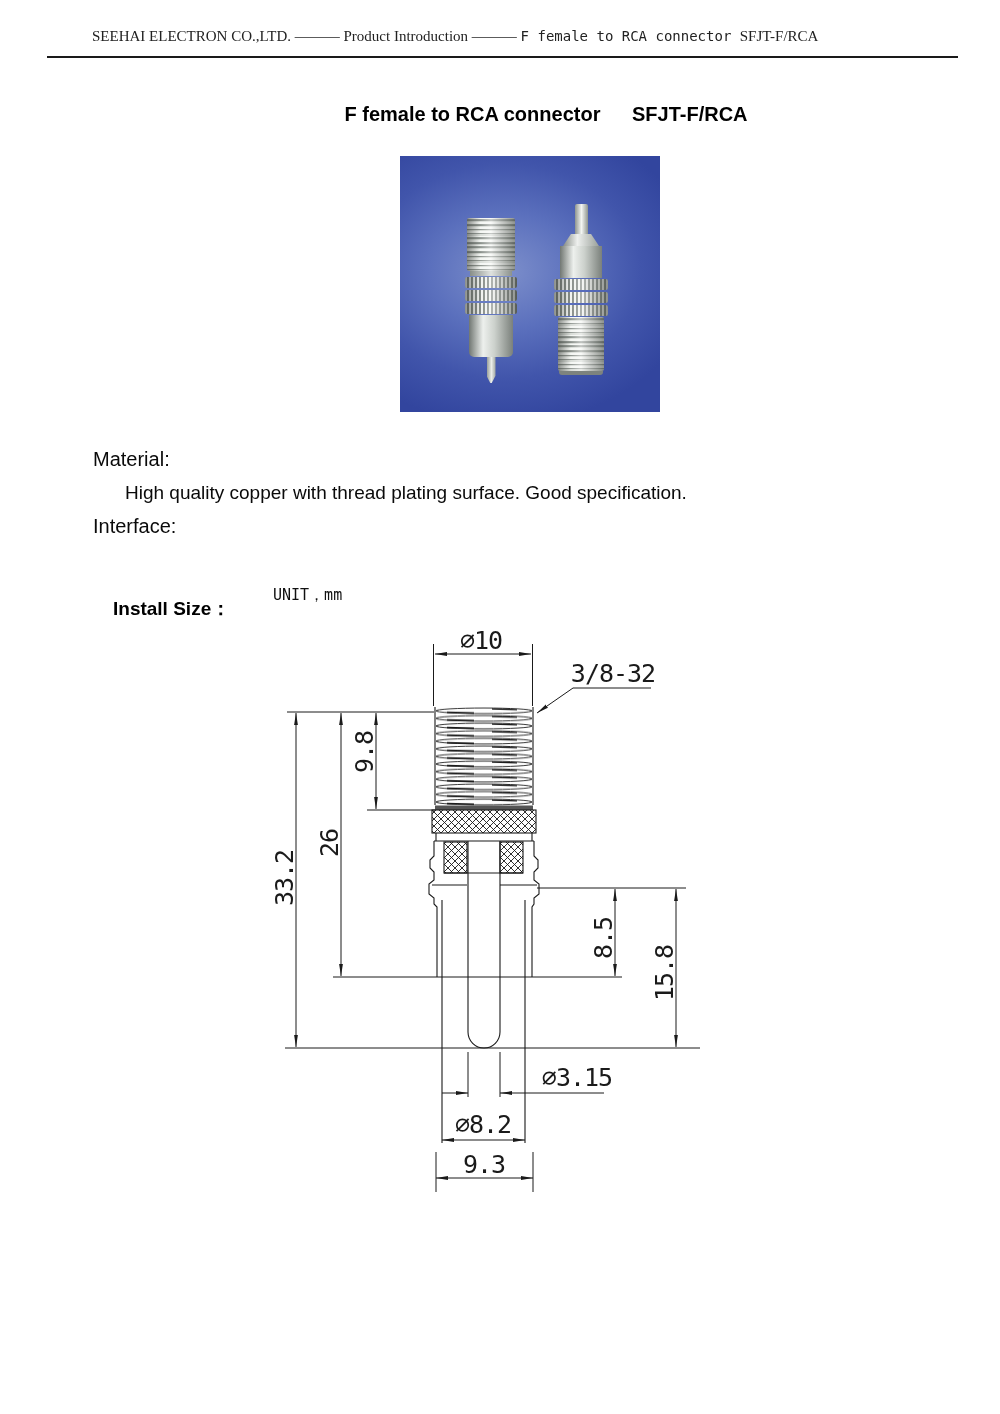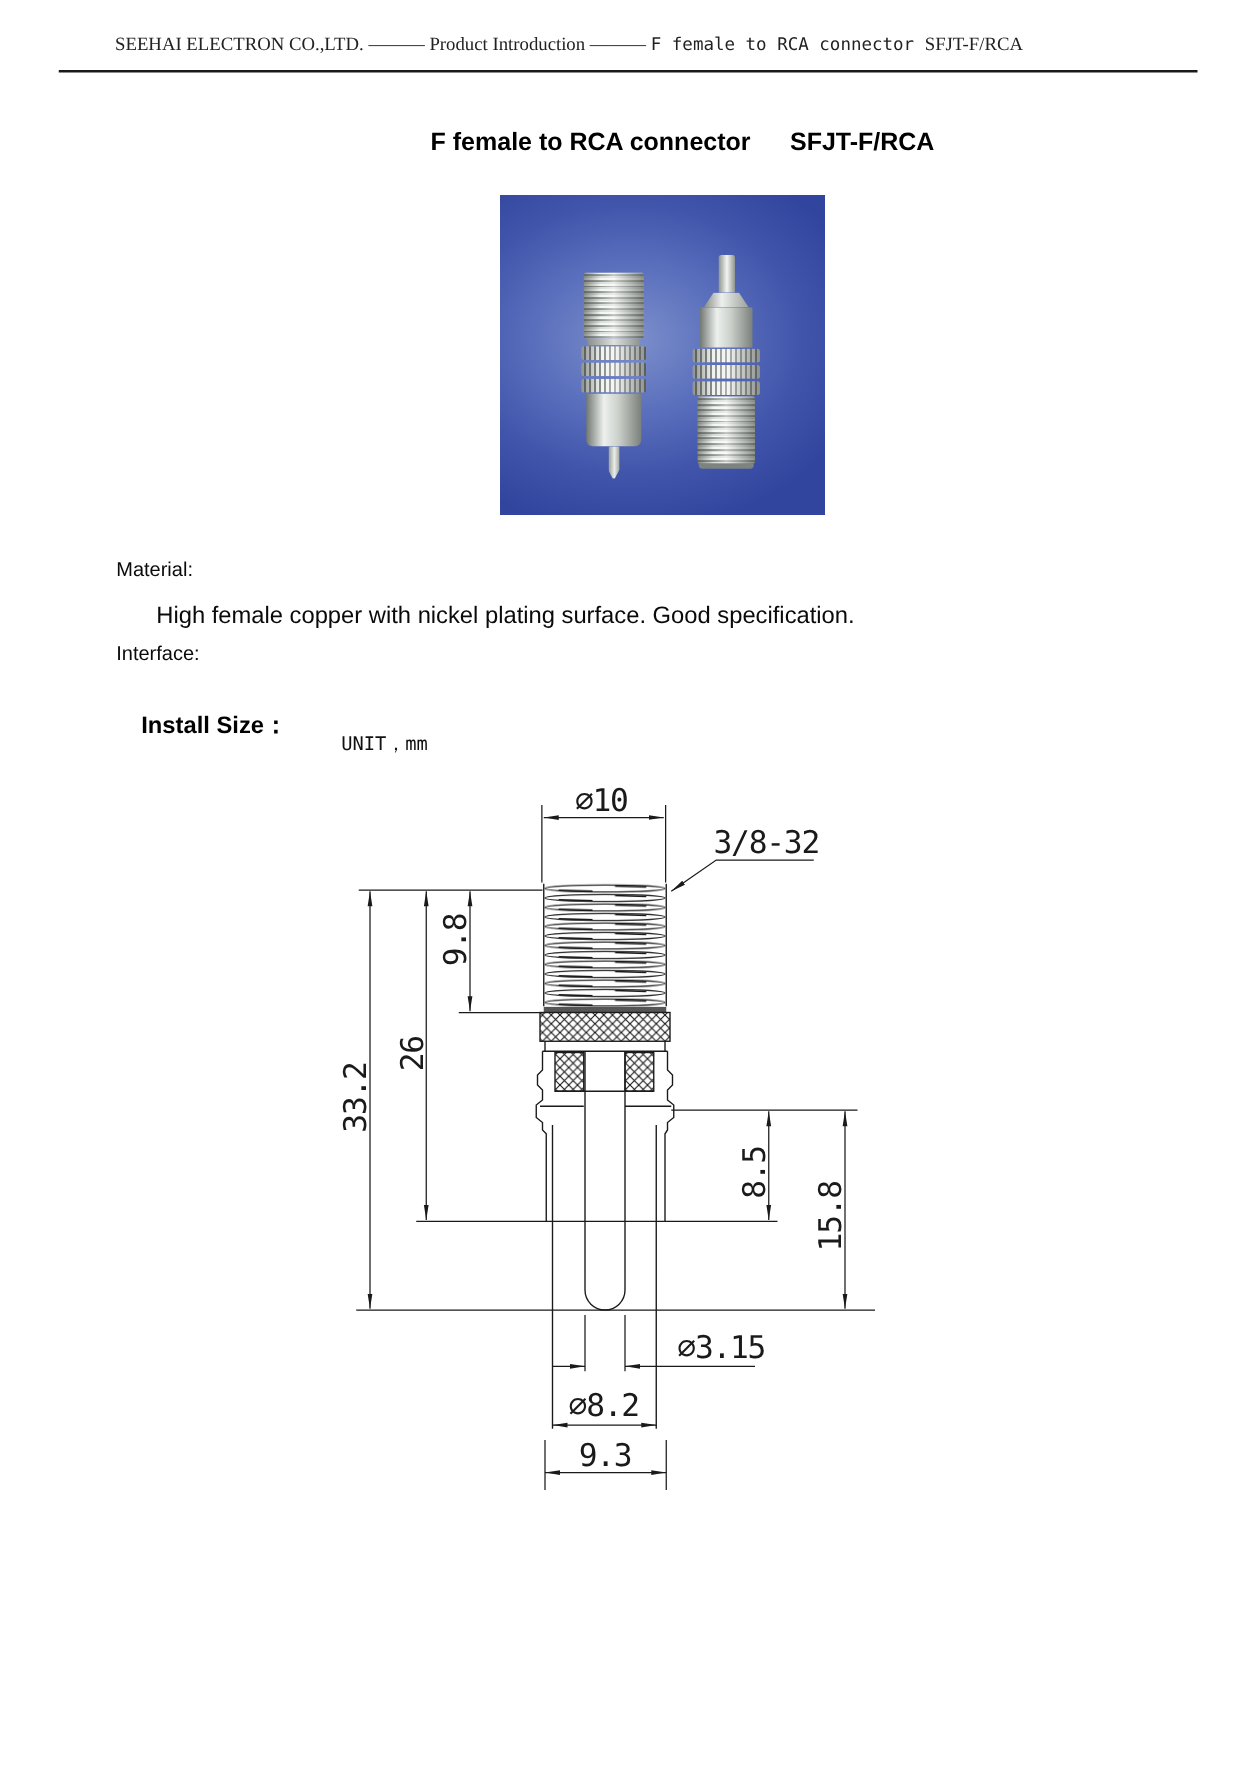--- a/index.html
+++ b/index.html
@@ -40,23 +40,23 @@
         clip-path:polygon(0 0,100% 0,100% 72%,58% 100%,42% 100%,0 72%);}
   .rpin{width:13px;height:30px;background:linear-gradient(90deg,#8f958f,#f3f5f2,#8f958f);border-radius:2px 2px 0 0;}
   .rshoulder{width:36px;height:12px;background:linear-gradient(90deg,#858b85,#eef0ee 40%,#9aa09a);
         clip-path:polygon(22% 0,78% 0,100% 100%,0 100%);}
   .rbody{width:42px;height:32px;}
   .rknurl{width:54px;height:11px;}
   .rthread{width:46px;height:54px;}
   .rbase{width:44px;height:4px;background:#7d837e;border-radius:0 0 3px 3px;}
 
   
-  .sec-label{position:absolute;font-size:16px;color:#0a0a0a;}
+  .sec-label{position:absolute;font-size:20px;color:#0a0a0a;}
   .sec-text{position:absolute;font-size:19px;color:#0a0a0a;}
-  .install{position:absolute;left:113px;top:567px;font-size:19px;font-weight:bold;color:#000;}
+  .install{position:absolute;left:113px;top:596px;font-size:19px;font-weight:bold;color:#000;}
   .unit{position:absolute;left:273px;top:586px;font-family:"DejaVu Sans Mono",monospace;font-size:15px;color:#111;}
 
   
   svg{position:absolute;left:0;top:615px;}
   .cad{stroke:#1a1a1a;stroke-width:1.1;fill:none;}
   .cadthin{stroke:#1a1a1a;stroke-width:1;fill:none;}
   .cadtext{font-family:"DejaVu Sans Mono",monospace;font-size:25px;fill:#1a1a1a;letter-spacing:-1px;}
 </style>
 </head>
 <body>
@@ -94,21 +94,21 @@
       <div class="rbody m-body"></div>
       <div class="rknurl m-knurl"></div>
       <div class="rknurl m-knurl"></div>
       <div class="rknurl m-knurl"></div>
       <div class="rthread m-thread"></div>
       <div class="rbase"></div>
     </div>
   </div>
 
   <div class="sec-label" style="left:93px;top:448px">Material:</div>
-  <div class="sec-text" style="left:125px;top:482px">High female copper with nickel plating surface. Good specification.</div>
+  <div class="sec-text" style="left:125px;top:482px">High quality copper with thread plating surface. Good specification.</div>
   <div class="sec-label" style="left:93px;top:515px">Interface:</div>
   <div class="install">Install Size：</div>
   <div class="unit">UNIT，mm</div>
 
   <svg width="1000" height="600" viewBox="0 615 1000 600" xmlns="http://www.w3.org/2000/svg">
     <defs>
       <marker id="mE" markerUnits="userSpaceOnUse" markerWidth="13" markerHeight="7" refX="12" refY="3.5" orient="auto">
         <path d="M0,1.6 L12,3.5 L0,5.4 Z" fill="#1a1a1a"></path>
       </marker>
       <marker id="mS" markerUnits="userSpaceOnUse" markerWidth="13" markerHeight="7" refX="0" refY="3.5" orient="auto">

